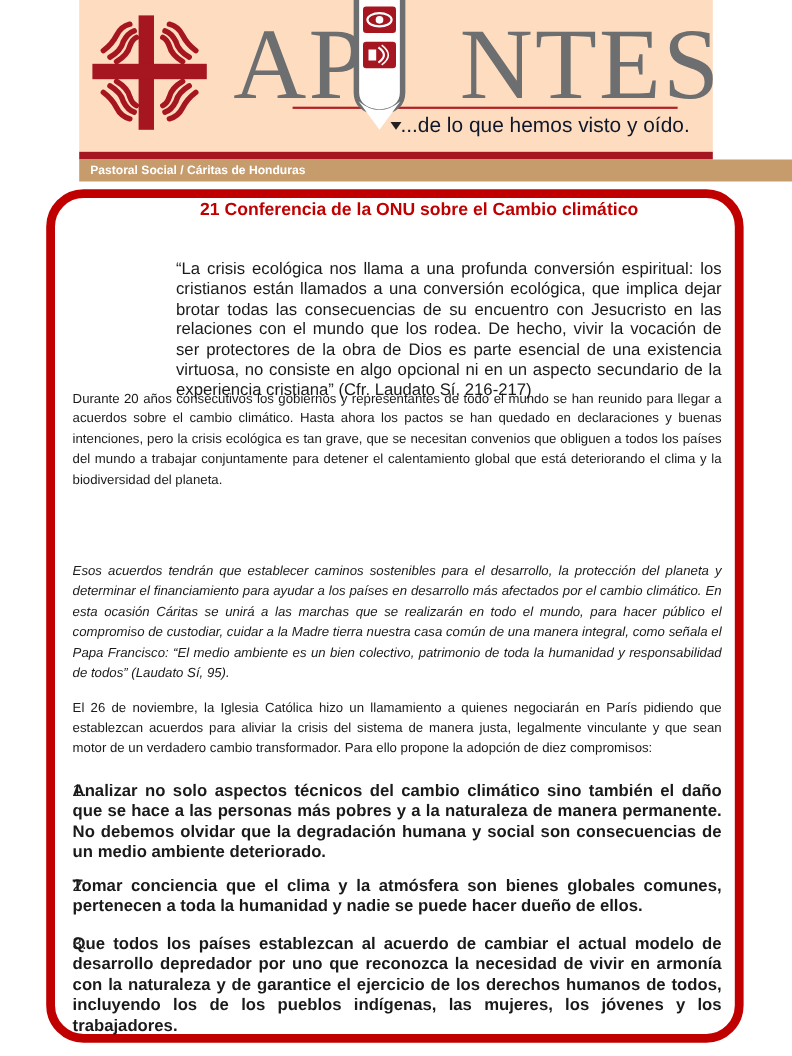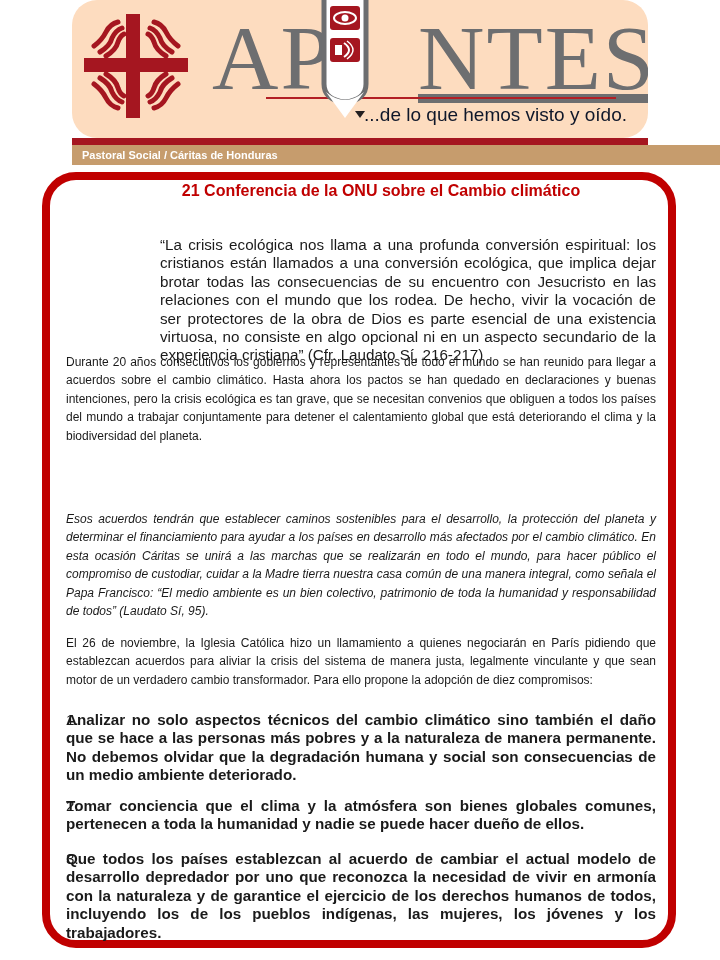--- a/index.html
+++ b/index.html
@@ -1,23 +1,23 @@
 <!DOCTYPE html>
 <html><head>
 <meta charset="utf-8">
 <style>
   html, body { margin:0; padding:0; background:#ffffff; }
   body { width:720px; height:960px; position:relative; overflow:hidden; font-family:"Liberation Sans", sans-serif; color:#1a1a1a; }
 
   
-  .masthead { position:absolute; left:72px; top:0; width:576px; height:138px; background:#fddcbf; overflow:hidden;border-radius:25px; }
+  .masthead { position:absolute; left:72px; top:0; width:576px; height:138px; background:#fddcbf; overflow:hidden; }
   .logo-cross { position:absolute; left:8px; top:10px; width:112px; height:112px; }
   .brand { position:absolute; left:140px; top:12px; font-family:"Liberation Serif", serif; font-size:92px; color:#6d6e70; letter-spacing:2px; line-height:1; white-space:nowrap; }
   .brand .ap { position:absolute; left:0; top:0; }
-  .brand .ntes { position:absolute; left:206px; top:0;text-decoration:underline; }
+  .brand .ntes { position:absolute; left:206px; top:0; }
   .pencil { position:absolute; left:248px; top:-4px; width:50px; height:128px; }
   .title-rule { position:absolute; left:194px; top:97px; width:350px; height:2px; background:#b31f24; }
   .tagline { position:absolute; left:292px; top:104px; font-size:19px; color:#0f172a; white-space:nowrap;text-align:right; }
   .tagline-arrow { position:absolute; left:283px; top:111px; width:0; height:0; border-left:5px solid transparent; border-right:5px solid transparent; border-top:7px solid #231f20; }
 
   .masthead-redbar { position:absolute; left:72px; top:138px; width:576px; height:7px; background:#a51620; }
   .masthead-info { position:absolute; left:72px; top:145px; width:656px; height:20px; background:#c69c6d; color:#fff; font-size:11px; font-weight:bold; display:flex; align-items:center; }
   .masthead-info .org { position:absolute; left:10px; }
   .masthead-info .issue { position:absolute; left:202px; }
 

